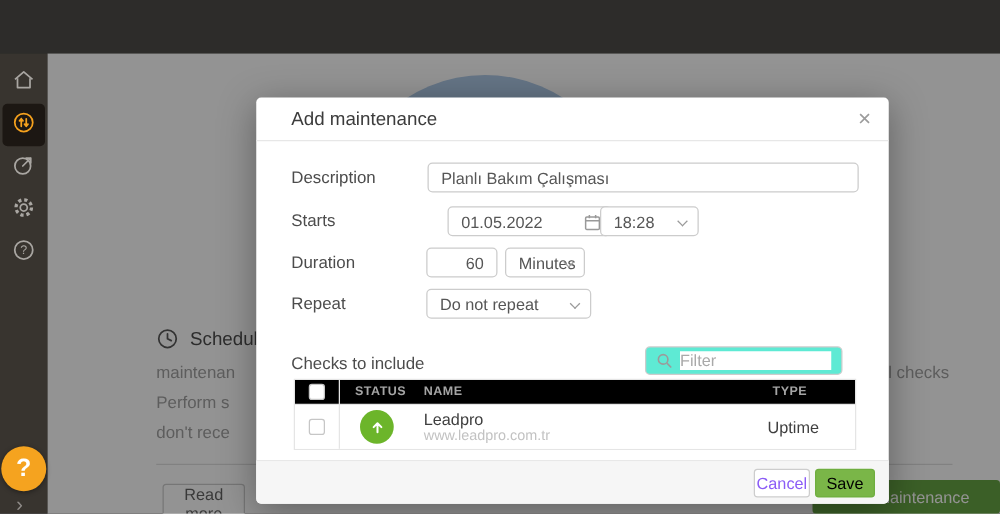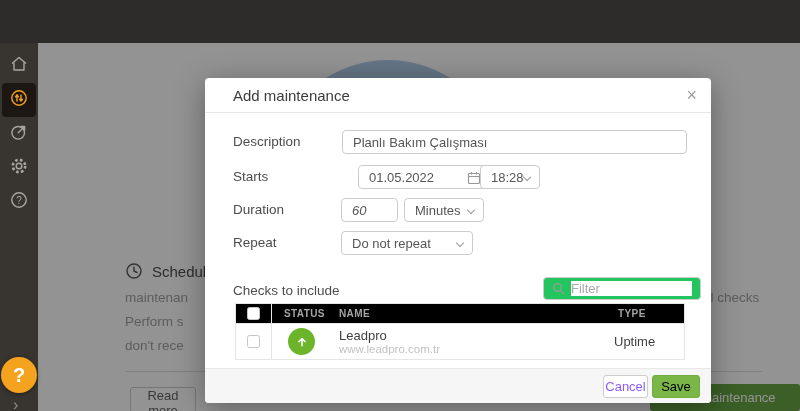--- a/index.html
+++ b/index.html
@@ -44,21 +44,21 @@
   .modal-close { position:absolute; right:14px; top:5px; font-size:18px; color:#9c9c9c; cursor:pointer; line-height:24px; }
 
   .f-label { position:absolute; left:28px; height:24px; line-height:24px; font-size:13.5px; color:#4c4c4c; }
   .ctl { position:absolute; height:24px; border:1px solid #ccc; border-radius:4px; background:#fff; font-size:13px; color:#565656; }
   input.ctl { padding:0 10px; font-family:inherit; outline:none; }
   .fake-select { display:flex; align-items:center; padding:0 10px; cursor:pointer; }
   .chev { position:absolute; right:9px; top:8px; width:6px; height:6px; border-right:1.5px solid #9a9a9a; border-bottom:1.5px solid #9a9a9a; transform:rotate(45deg); }
   .date-ctl { display:flex; align-items:center; padding:0 10px; cursor:pointer;margin-left:16px; }
   .date-ctl svg { position:absolute; right:7px; top:5px; }
 
-  .filter-wrap { position:absolute; left:338px; top:199px; width:158px; height:23px; border:1px solid #ccc; border-radius:4px; display:flex; align-items:center; padding:0 8px; gap:6px; background:#22c55e; }
+  .filter-wrap { position:absolute; left:311px; top:199px; width:158px; height:23px; border:1px solid #ccc; border-radius:4px; display:flex; align-items:center; padding:0 8px; gap:6px; background:#5eead4; }
   .filter-wrap input { border:none; outline:none; flex:1; font-size:13px; color:#555; font-family:inherit; width:100px; }
   .filter-wrap input::placeholder { color:#a9a9a9; }
 
   .checks-table { position:absolute; left:30px; top:225px; width:450px; border:1px solid #e5e5e5; background:#fff; }
   .ct-header { position:relative; height:20px; background:#000000; border-bottom:1px solid #e5e5e5;font-weight:bold; }
   .ct-row { position:relative; height:35px; background:#fff; }
   .ct-vline { position:absolute; left:35px; top:0; bottom:0; width:1px; background:#e5e5e5; z-index:2; }
   .th { position:absolute; top:0; line-height:20px; font-size:10px; letter-spacing:.4px; color:#a5a5a5; }
   .cb { position:absolute; width:13px; height:13px; border:1px solid #c6c6c6; border-radius:2.5px; background:#fff; cursor:pointer; }
   .status-circle { position:absolute; left:52px; top:4px; width:27px; height:27px; border-radius:50%; background:#6cb52a; display:flex; align-items:center; justify-content:center; }
@@ -160,28 +160,28 @@
     <input class="ctl" style="left: 137px; top: 52px; width: 345px;" value="Planlı Bakım Çalışması">
 
     <span class="f-label" style="top:87px">Starts</span>
     <div class="ctl date-ctl" style="left:137px; top:87px; width:131px">
       <span>01.05.2022</span>
       <svg width="14" height="14" viewBox="0 0 14 14" fill="none" stroke="#999" stroke-width="1.2">
         <rect x="1.5" y="2.5" width="11" height="10" rx="1"></rect>
           <path d="M1.5 5.5 H12.5 M4.5 1 V3.5 M9.5 1 V3.5"></path>
       </svg>
     </div>
-    <div class="ctl fake-select" style="left:275px; top:87px; width:60px">
+    <div class="ctl fake-select" style="left:275px; top:87px; width:79px">
       <span>18:28</span>
       <span class="chev"></span>
     </div>
 
     <span class="f-label" style="top:120px">Duration</span>
-    <input class="ctl" style="left: 136px; top: 120px; width: 57px; text-align: left; font-style: italic;" value="60">
-    <div class="ctl fake-select" style="left:199px; top:120px; width:80px">
+    <input class="ctl" style="left: 136px; top: 120px; width: 57px; text-align: right;" value="60">
+    <div class="ctl fake-select" style="left:199px; top:120px; width:64px">
       <span>Minutes</span>
       <span class="chev"></span>
     </div>
 
     <span class="f-label" style="top:153px">Repeat</span>
     <div class="ctl fake-select" style="left:136px; top:153px; width:132px">
       <span>Do not repeat</span>
       <span class="chev"></span>
     </div>
 

